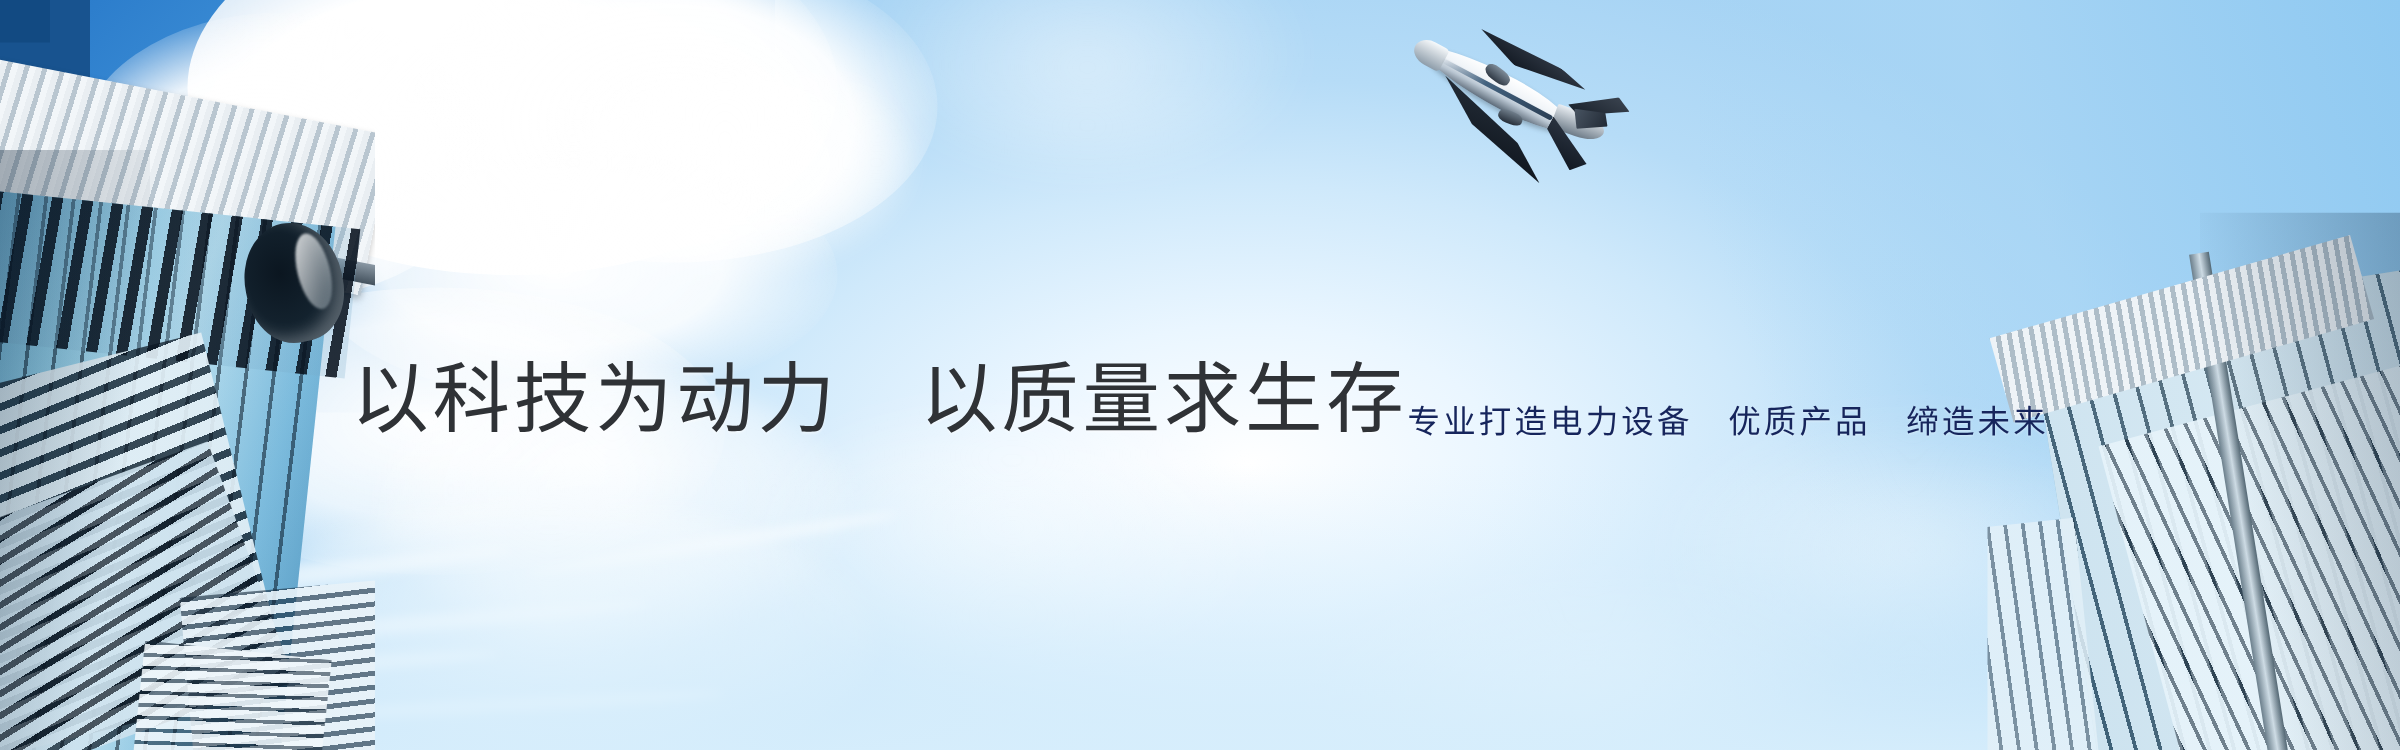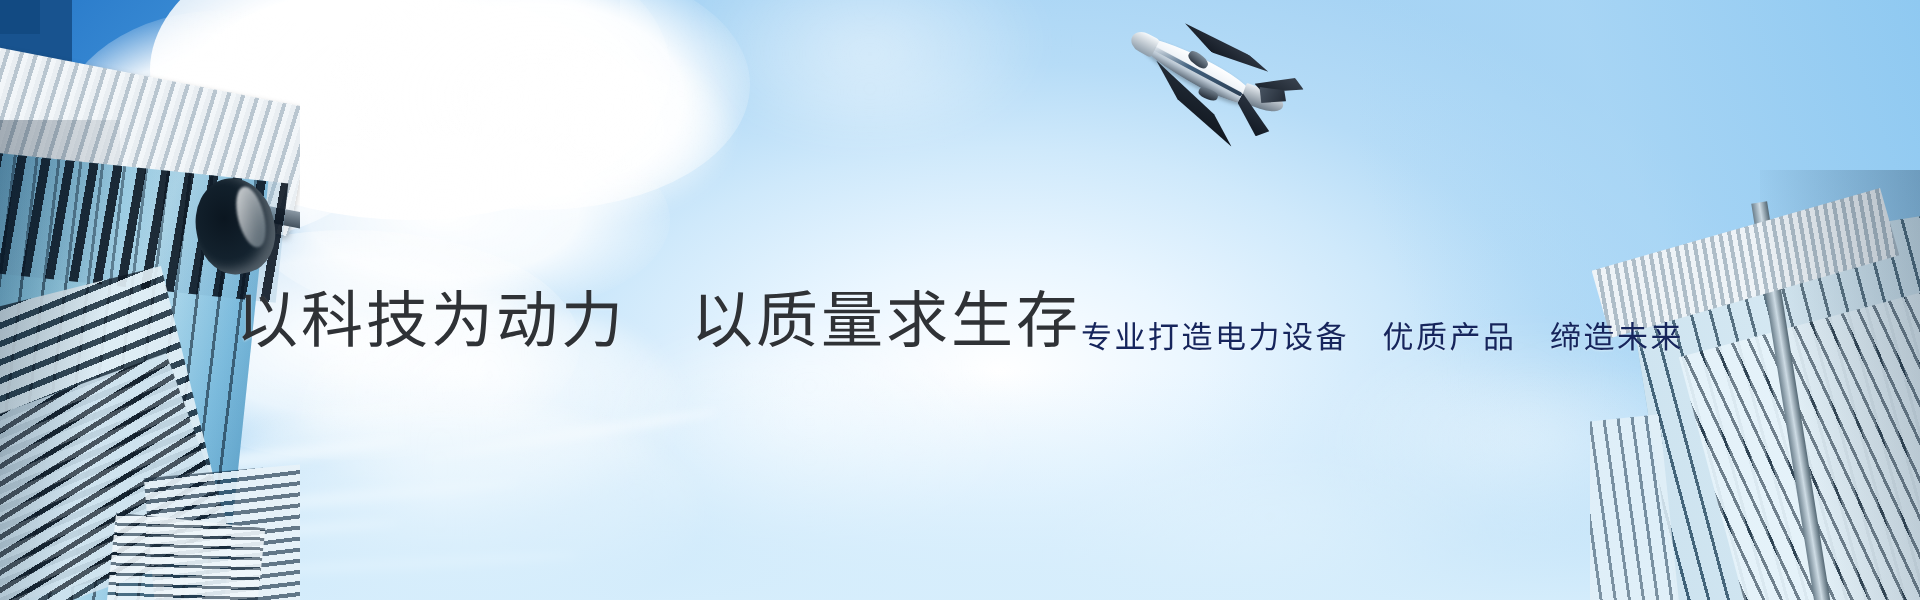--- a/index.html
+++ b/index.html
@@ -245,21 +245,21 @@
     line-height:1.12;
     font-weight:500;
     color:#2f3236;
     letter-spacing:3px;
     white-space:pre;
     text-shadow:0 1px 2px rgba(255,255,255,.45);
     margin:0;
   }
   .subline{
     margin-top:34px;
-    font-size:31px;
+    font-size:26px;
     line-height:1.2;
     font-weight:500;
     color:#16255c;
     letter-spacing:2.5px;
     white-space:pre;
     text-shadow:0 1px 2px rgba(255,255,255,.4);
   }
 </style>
 </head>
 <body>

